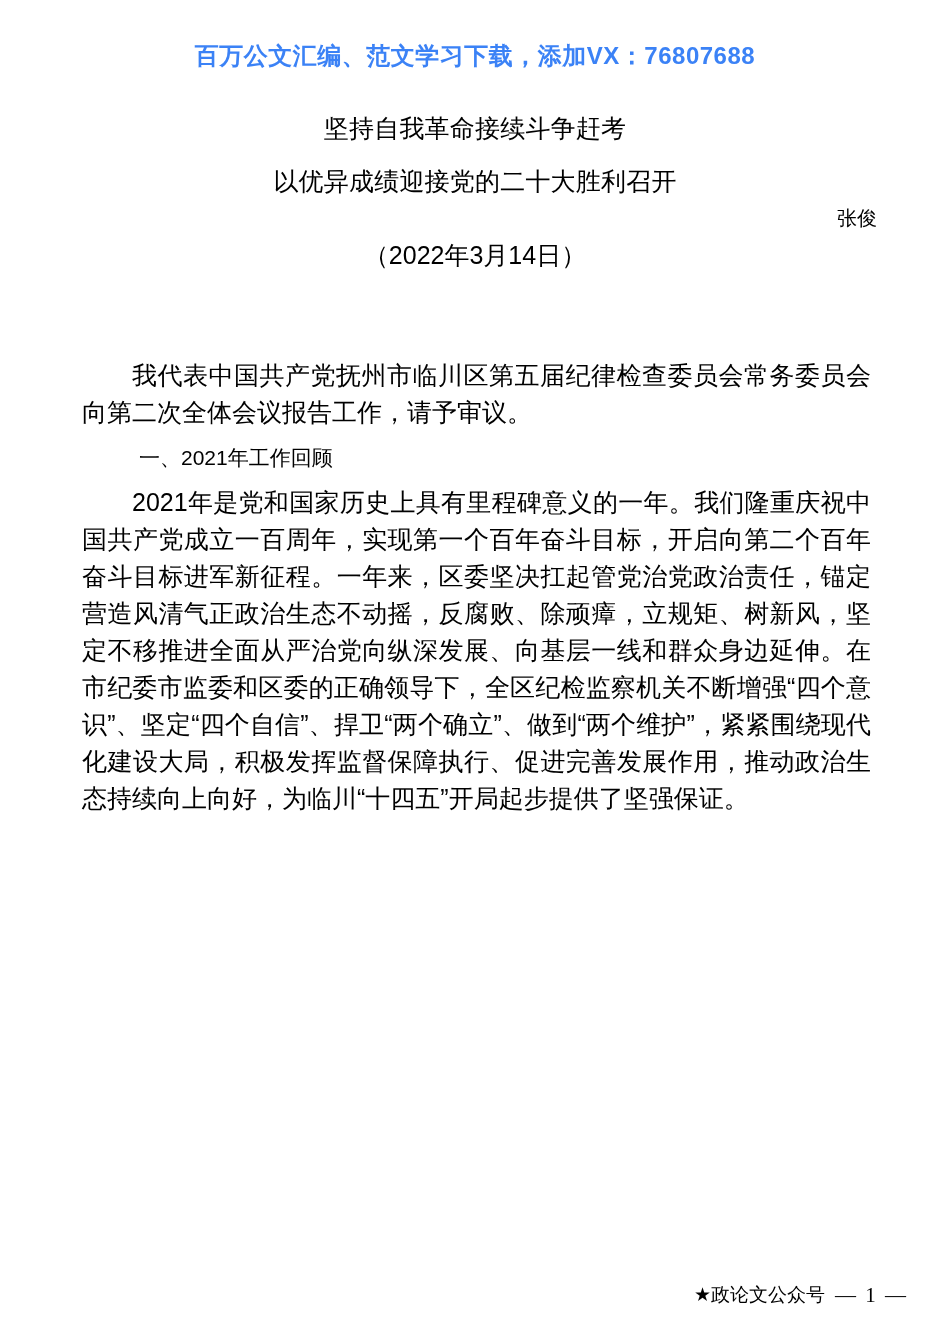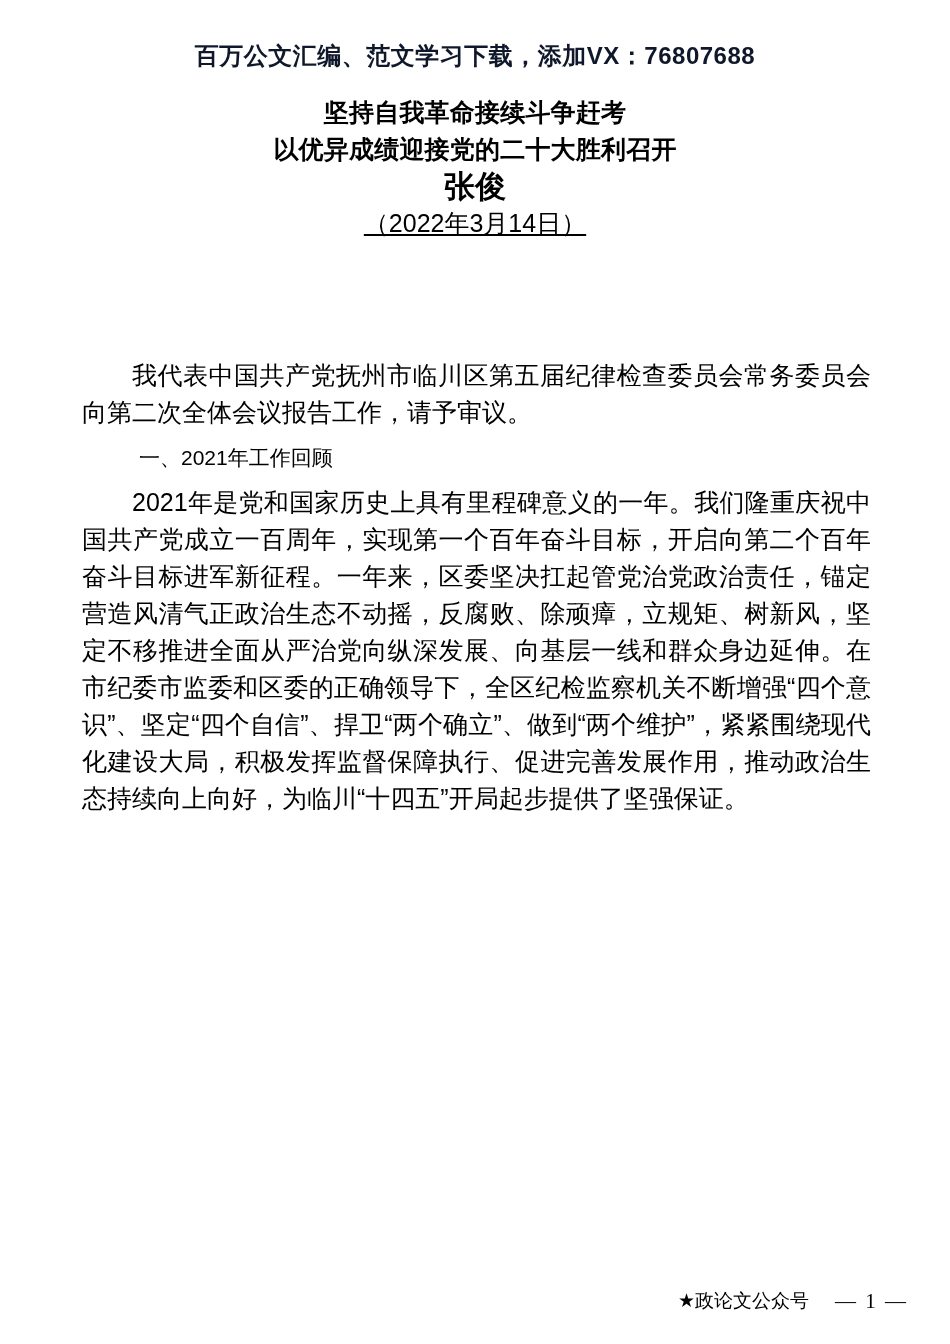--- a/index.html
+++ b/index.html
@@ -28,49 +28,50 @@
   
   .promo-banner {
     position: absolute;
     left: 0;
     top: 40px;
     width: 950px;
     text-align: center;
     font-size: 24px;
     font-weight: bold;
     letter-spacing: 0.5px;
-    color: #0f172a;
+    color: #3b82f6;
     line-height: 32px;
     white-space: nowrap;
   }
 
   
   .title-block {
     position: absolute;
     left: 73px;
     top: 94px;
     width: 804px;
     text-align: center;
   }
   .doc-title-line {
     font-size: 25px;
-    font-weight: bold;
+    font-weight: normal;
     line-height: 37px;
     letter-spacing: 0.2px;
+    margin-top: 16px;
   }
   .doc-author {
-    font-size: 31px;
-    font-weight: bold;
+    font-size: 20px;
+    font-weight: normal;
     line-height: 37px;
+    text-align: right;
   }
   .doc-date {
     font-size: 25px;
     font-weight: normal;
     line-height: 37px;
-    text-decoration: underline;
   }
 
   
   .body-text {
     position: absolute;
     left: 74px;
     top: 349px;
     width: 805px;
   }
   .para {
@@ -97,24 +98,24 @@
   .footer {
     position: absolute;
     left: 0;
     top: 1281px;
     width: 950px;
     height: 34px;
   }
   .footer-inner {
     position: absolute;
     right: 42px;
-    top: 6px;
+    top: 0;
     display: flex;
     align-items: center;
-    gap: 16px;
+    gap: 0px;
     white-space: nowrap;
   }
   .footer-mark {
     font-size: 19px;
     line-height: 28px;
     letter-spacing: 0px;
   }
   .footer-pageno {
     font-family: "Liberation Serif", "DejaVu Serif", serif;
     font-size: 21px;

